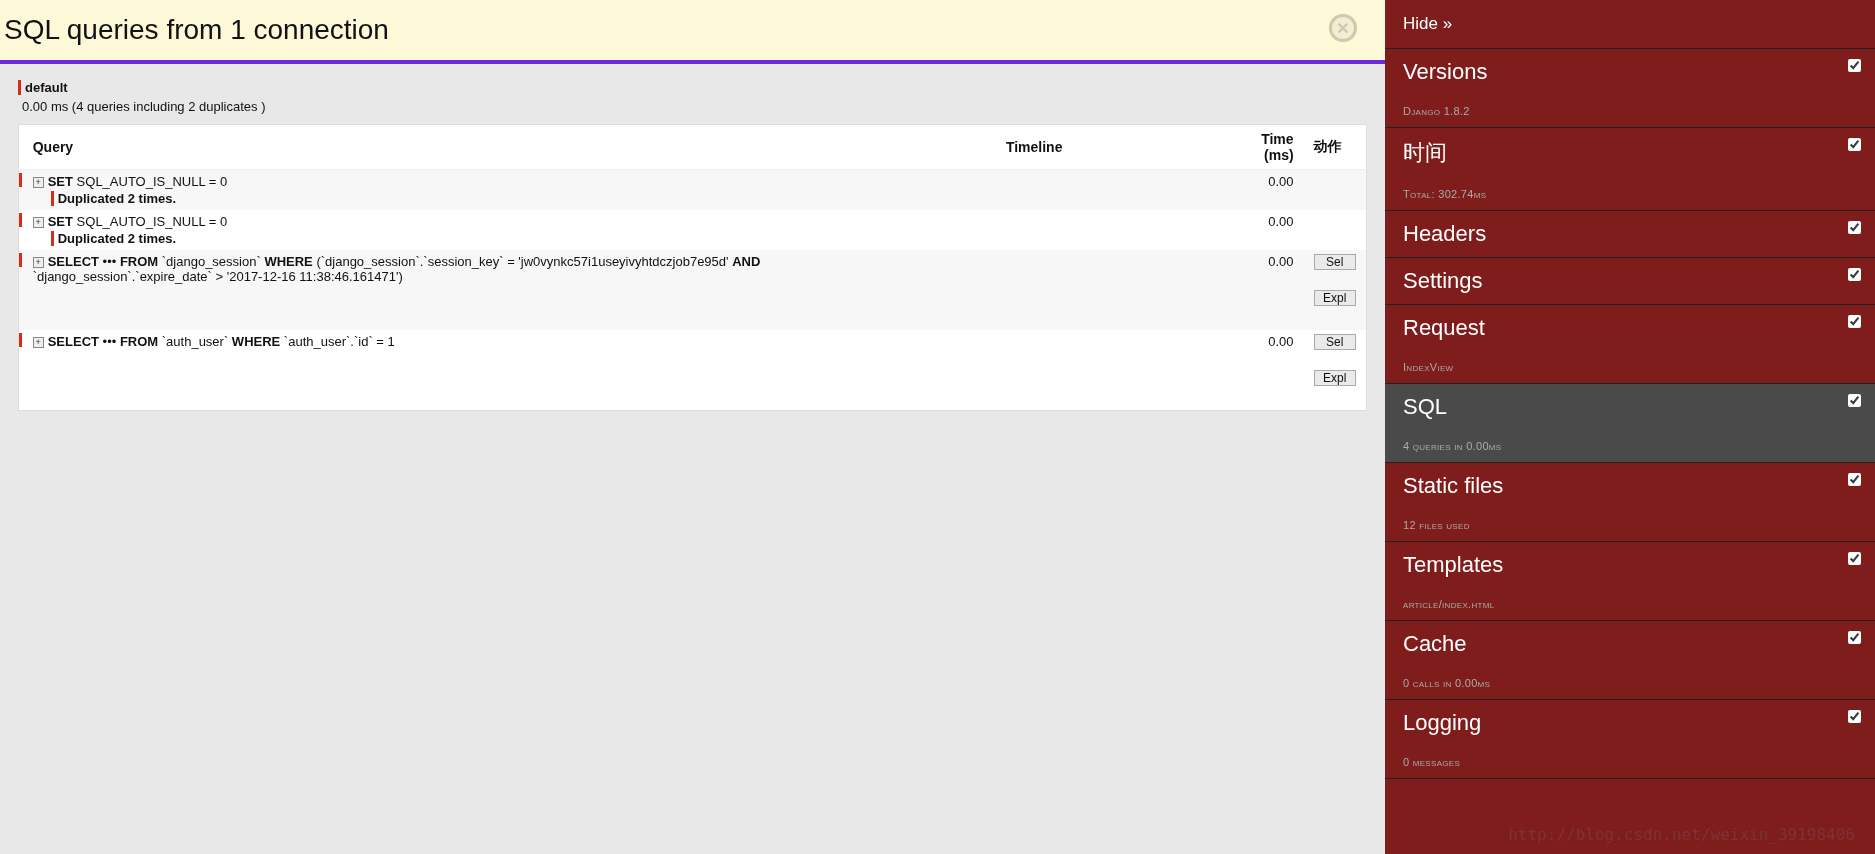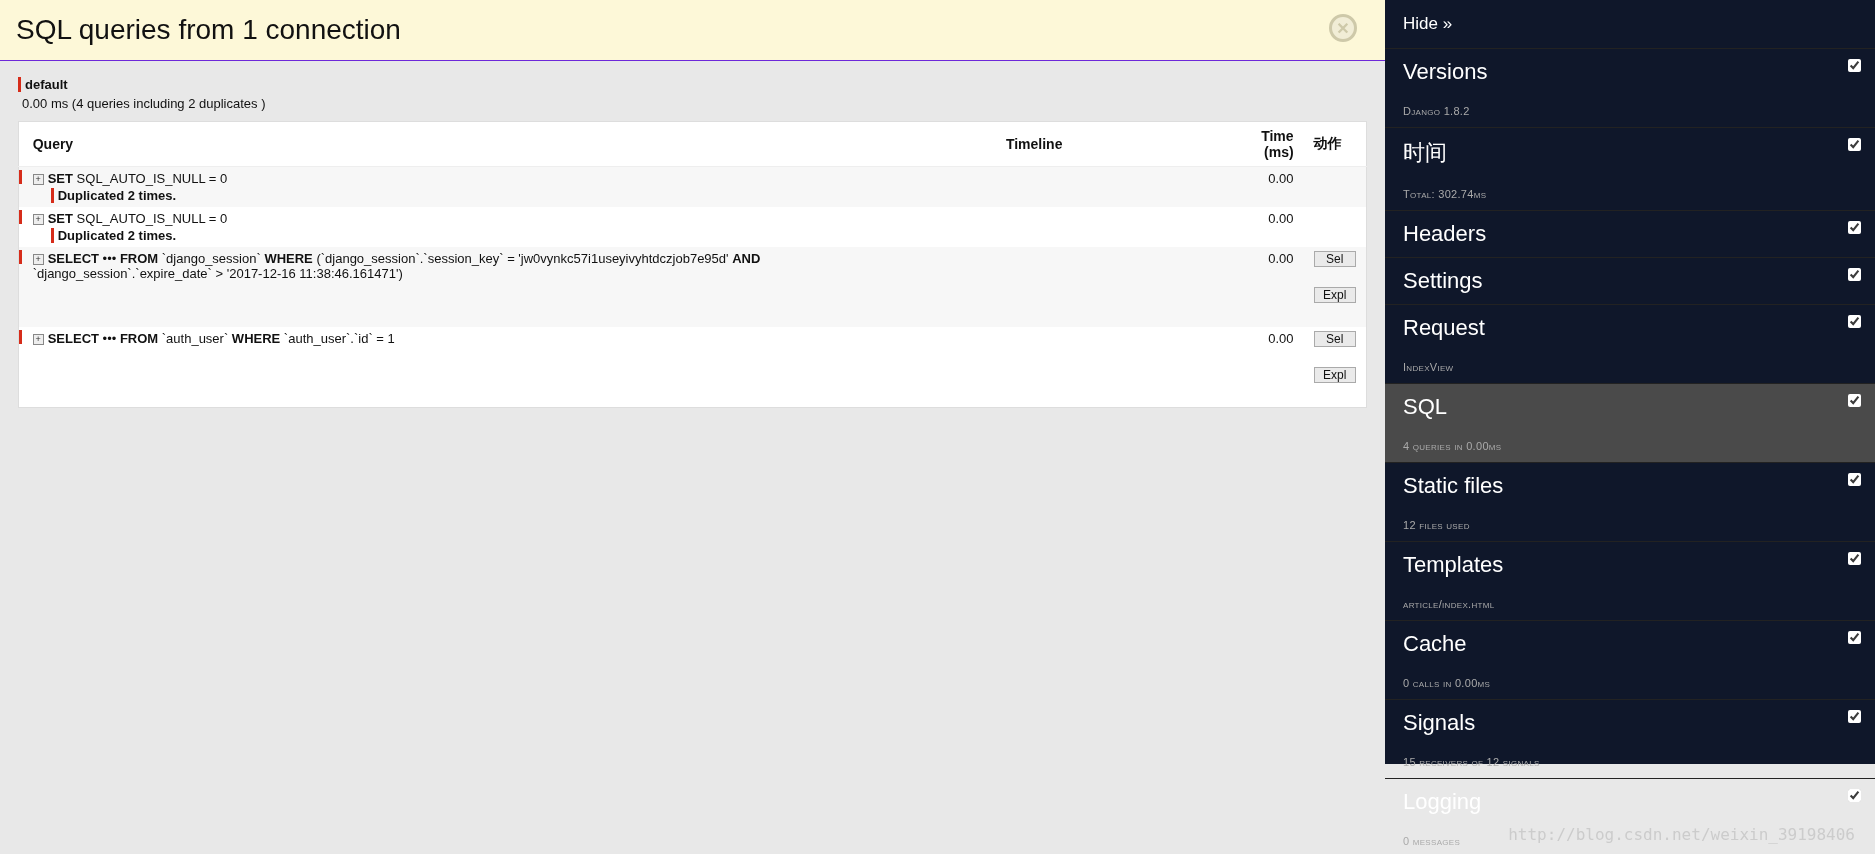--- a/index.html
+++ b/index.html
@@ -15,22 +15,22 @@
   }
   .main {
     position: absolute;
     left: 0; top: 0;
     width: 1385px;
     height: 854px;
     background: #e8e8e8;
   }
   .titlebar {
     background: #fdf8d8;
-    border-bottom: 1px solid #6d28d9;
-    padding: 14px 20px 14px 16px;
+    border-bottom: 4px solid #6d28d9;
+    padding: 14px 20px 14px 4px;
     position: relative;
   }
   .titlebar h1 {
     font-size: 28px;
     font-weight: 400;
     color: #111;
   }
   .close-btn {
     position: absolute;
     right: 28px;
@@ -121,22 +121,22 @@
     cursor: pointer;
     min-width: 38px;
     text-align: center;
     color:#111;
   }
   
   .sidebar {
     position: absolute;
     right: 0; top: 0;
     width: 490px; 
-    height: 764px;
-    background: #0f172a;
+    height: 854px;
+    background: #7f1d1d;
     color: #fff;
     font-size: 14px;
   }
   .panel {
     border-bottom: 1px solid #222;
     padding: 10px 18px 10px 18px;
     position: relative;
     cursor: pointer;
   }
   .panel.active { background: #4a4a4a; }
@@ -277,25 +277,20 @@
         <div class="title">Templates</div>
         <div class="sub">article/index.html</div>
         <input type="checkbox" class="chk" checked="" style="">
       </div>
       <div class="panel">
         <div class="title">Cache</div>
         <div class="sub">0 calls in 0.00ms</div>
         <input type="checkbox" class="chk" checked="" style="">
       </div>
       <div class="panel">
-        <div class="title">Signals</div>
-        <div class="sub">15 receivers of 12 signals</div>
-        <input type="checkbox" class="chk" checked="" style="">
-      </div>
-      <div class="panel">
         <div class="title">Logging</div>
         <div class="sub">0 messages</div>
         <input type="checkbox" class="chk" checked="" style="">
       </div>
     </div>
 </div>
 
 <div class="watermark">http://blog.csdn.net/weixin_39198406</div>
 
 </body></html>

